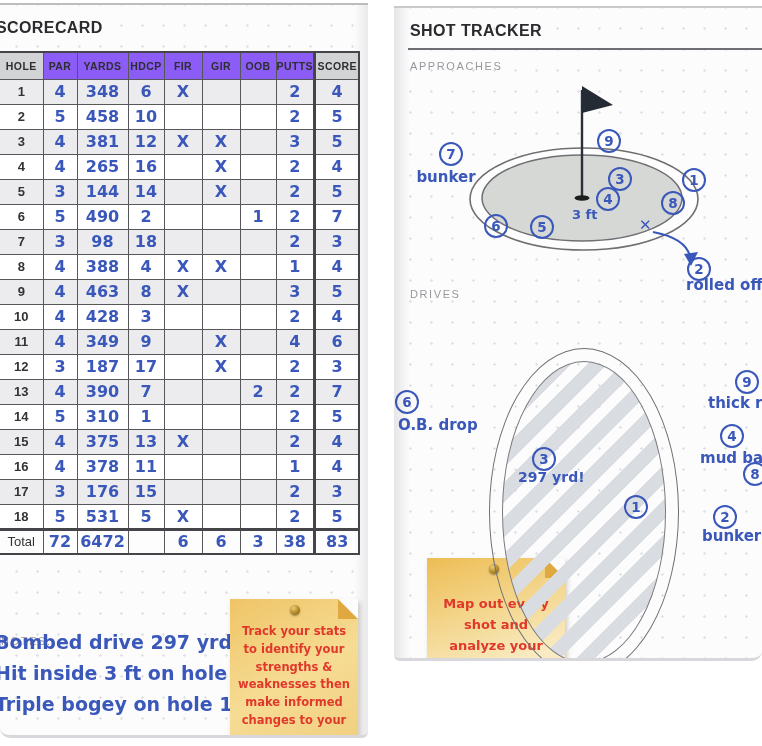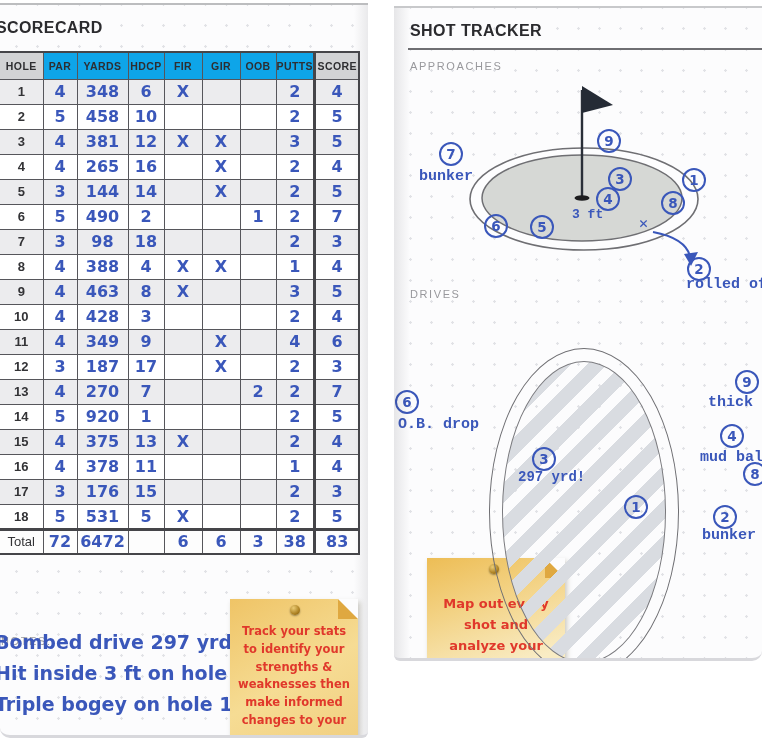--- a/index.html
+++ b/index.html
@@ -21,31 +21,31 @@
     letter-spacing:0.4px; }
   .section-label { position:absolute; font-size:11px; color:#98989c; letter-spacing:1.6px; }
 
   
   #scorecard { position:absolute; left:-2px; top:46px; border-collapse:collapse;
     table-layout:fixed; background:#fff; }
   #scorecard th, #scorecard td { border:1.5px solid #56565b; text-align:center;
     height:25px; padding:0; overflow:hidden; }
   #scorecard { border:2px solid #454549; }
   #scorecard th { font-size:10.5px; font-weight:bold; color:#2e2e31; letter-spacing:0.4px;
-    background:#0ea5e9; height:27px; }
+    background:#8b5cf6; height:27px; }
   #scorecard th.dark { background:#d2d3d5; }
   #scorecard tr.odd td { background:#ececee; }
   #scorecard td.hole { font-size:13px; color:#333336; font-weight:bold; }
   #scorecard td.hand { font-size:16px; }
   #scorecard td.score-col, #scorecard th.score-col { border-left:3px solid #454549; }
   #scorecard tr.total td { border-top:3px solid #454549; background:#fdfdfd; }
   #scorecard tr.total td.hole { font-size:13px; font-weight:normal; }
 
   .hand, .hand-txt { font-family:"DejaVu Sans", sans-serif; color:#3a57ba; font-weight:bold; }
-  .hand-txt { position:absolute; line-height:1.2;font-family:Liberation Mono, monospace; }
+  .hand-txt { position:absolute; line-height:1.2; }
 
   
   #notes-lines { position:absolute; left:-5px; top:622px; }
   #notes-lines .note-line { font-size:19px; line-height:31px; white-space:nowrap; }
 
   
   .sticky { position:absolute; box-shadow:2px 3px 5px rgba(60,50,20,0.25); }
   .sticky .fold { position:absolute; top:0; right:0; width:0; height:0;
     border-top:20px solid #fcfcfd; border-left:20px solid #dfa840; }
   .sticky .pin { position:absolute; top:6px; width:10px; height:10px; border-radius:50%;
@@ -234,32 +234,32 @@
           <td class="hand hand-cell">17</td>
           <td class="hand hand-cell"></td>
           <td class="hand hand-cell">X</td>
           <td class="hand hand-cell"></td>
           <td class="hand hand-cell">2</td>
           <td class="hand hand-cell score-col">3</td>
         </tr>
         <tr class="odd">
           <td class="hole">13</td>
           <td class="hand hand-cell">4</td>
-          <td class="hand hand-cell">270</td>
+          <td class="hand hand-cell">390</td>
           <td class="hand hand-cell">7</td>
           <td class="hand hand-cell"></td>
           <td class="hand hand-cell"></td>
           <td class="hand hand-cell">2</td>
           <td class="hand hand-cell">2</td>
           <td class="hand hand-cell score-col">7</td>
         </tr>
         <tr>
           <td class="hole">14</td>
           <td class="hand hand-cell">5</td>
-          <td class="hand hand-cell">920</td>
+          <td class="hand hand-cell">310</td>
           <td class="hand hand-cell">1</td>
           <td class="hand hand-cell"></td>
           <td class="hand hand-cell"></td>
           <td class="hand hand-cell"></td>
           <td class="hand hand-cell">2</td>
           <td class="hand hand-cell score-col">5</td>
         </tr>
         <tr class="odd">
           <td class="hole">15</td>
           <td class="hand hand-cell">4</td>

